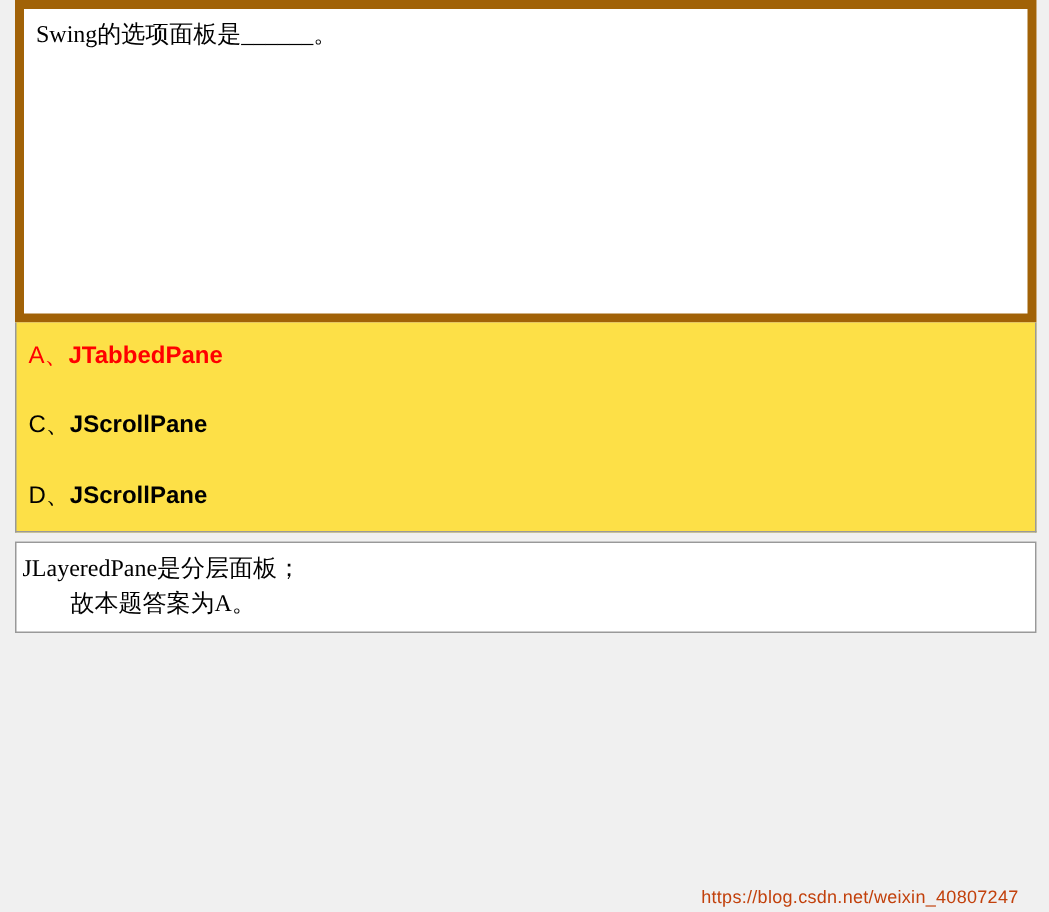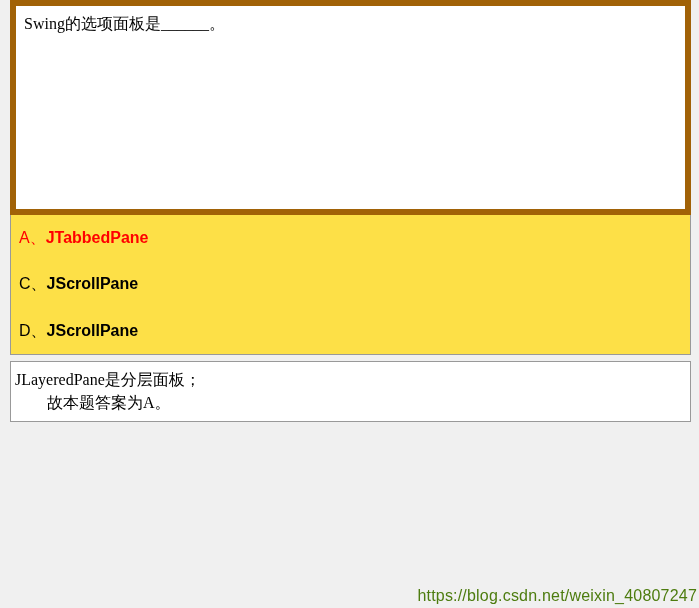--- a/index.html
+++ b/index.html
@@ -57,24 +57,24 @@
       font-family: "SimSun", "宋体", serif;
     }
     .explanation-line {
       white-space: pre-wrap;
     }
     .indent {
       text-indent: 2em;
     }
     .watermark {
       position: absolute;
-      right: 2px;
+      right: 20px;
       bottom: 3px;
-      font-size: 16px;
-      color: #4d7c0f;
+      font-size: 12px;
+      color: #c2410c;
       font-family: Arial, sans-serif;
       letter-spacing: 0.2px;
     }
   </style>
 </head>
 <body>
 
 <div class="question-box">
   <span>Swing的选项面板是______。</span>
 </div>

